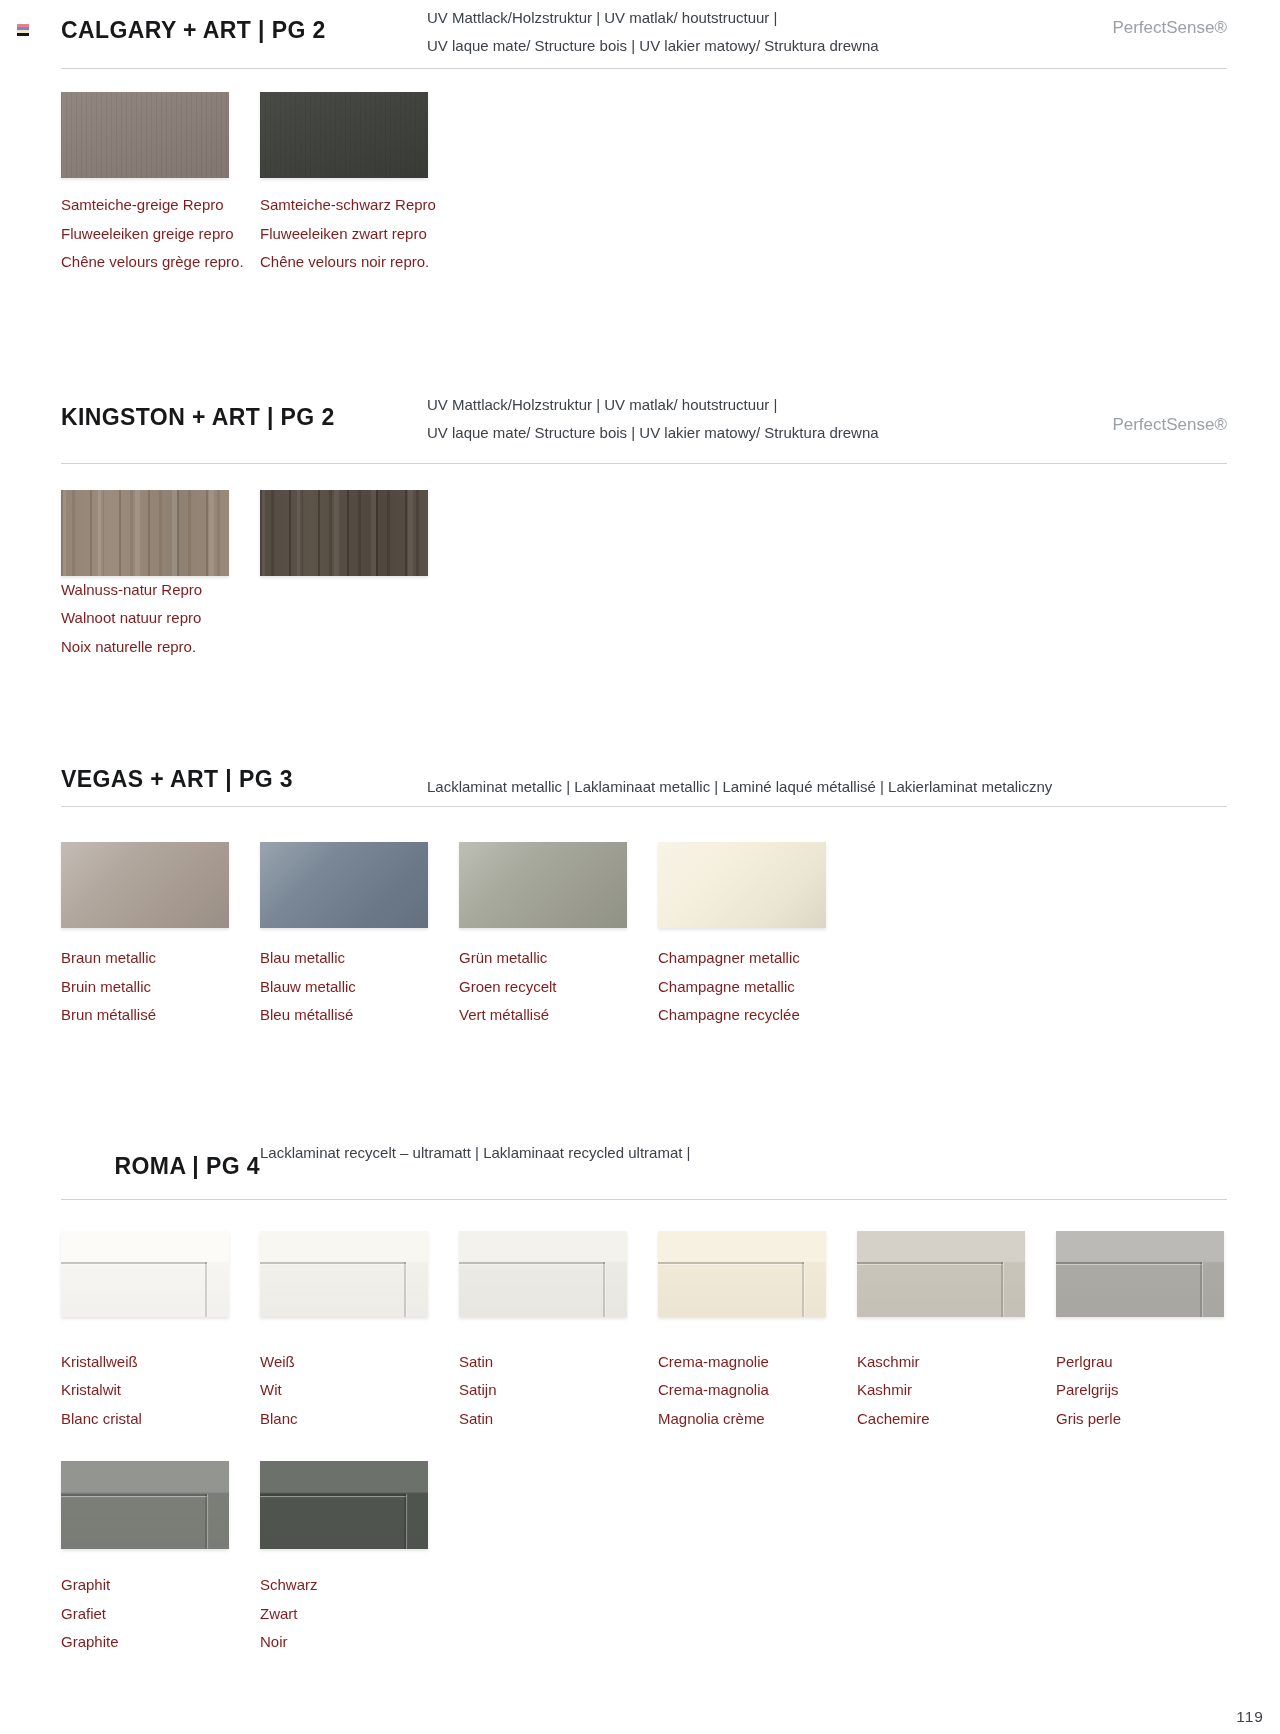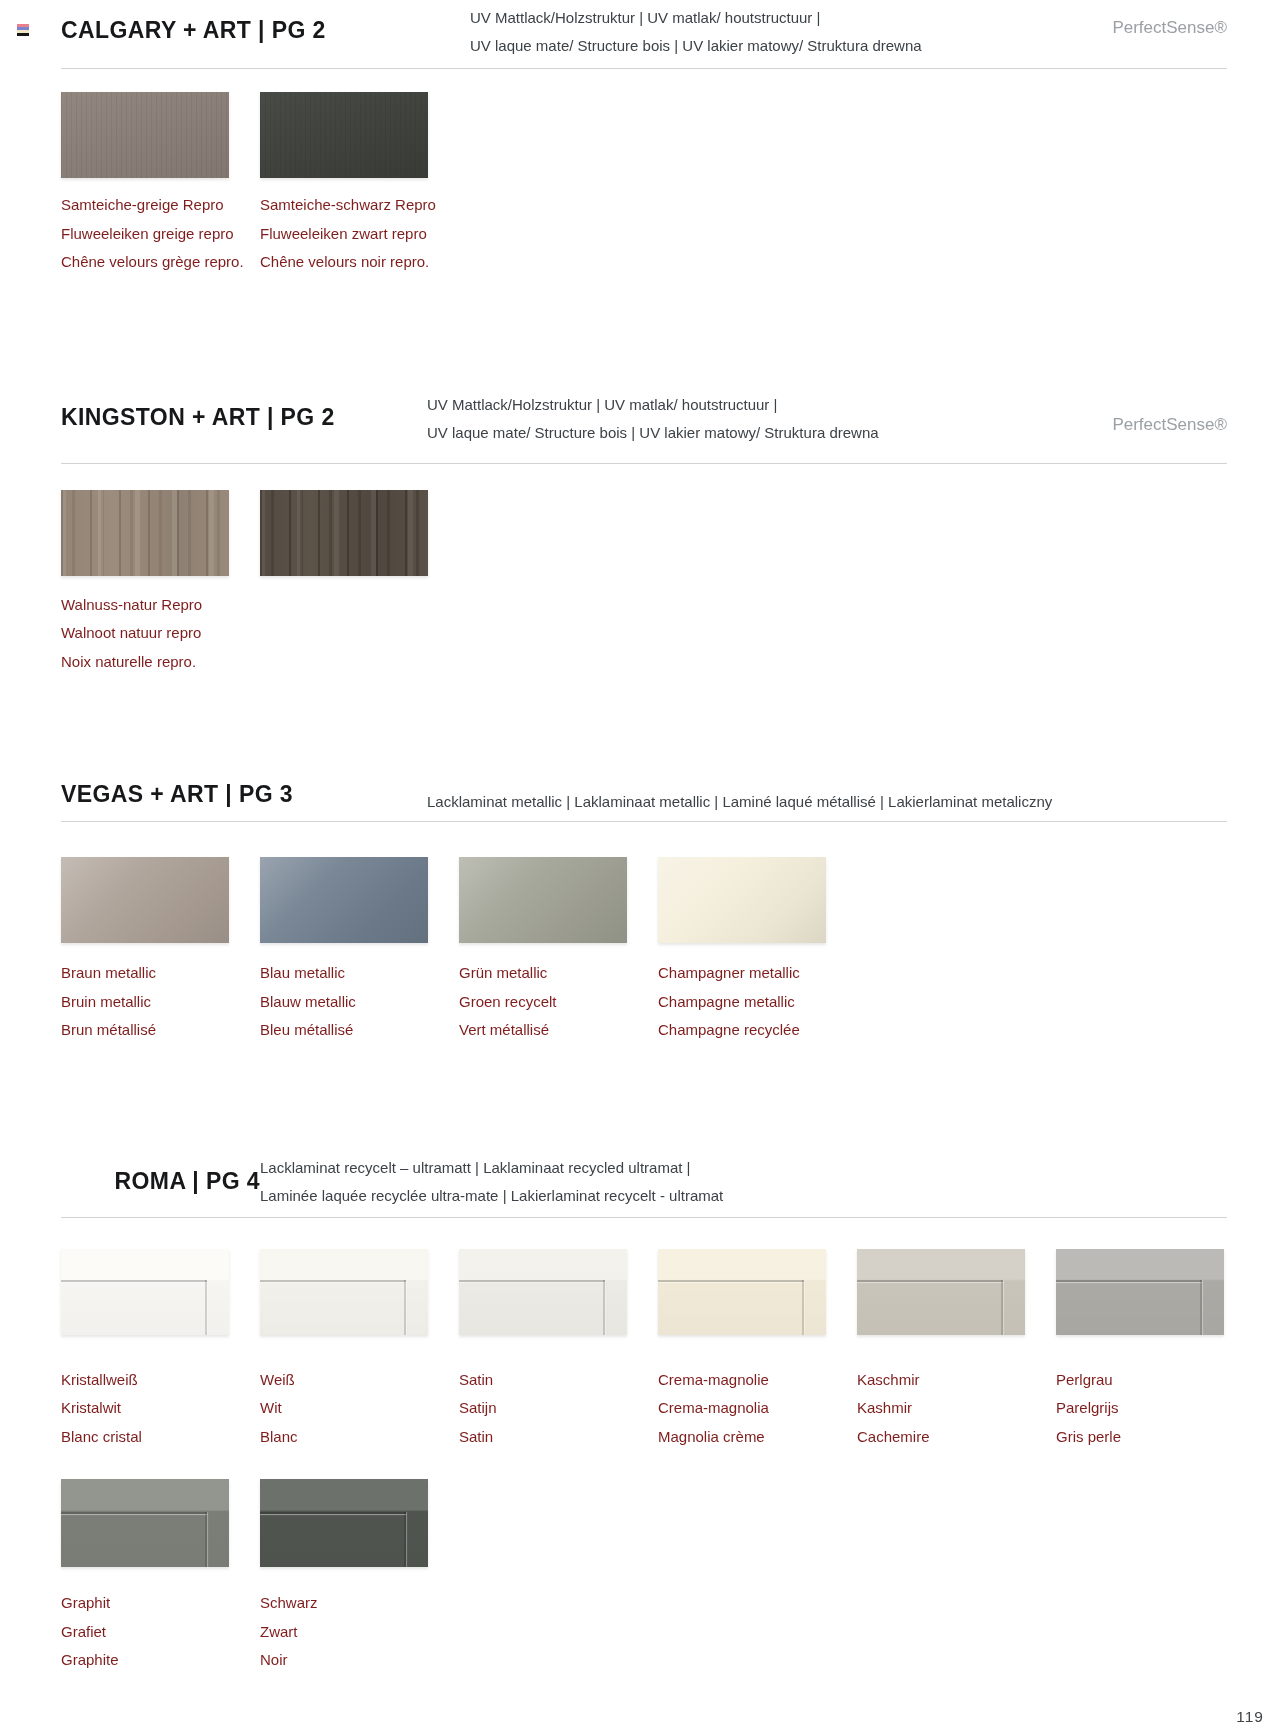--- a/index.html
+++ b/index.html
@@ -53,36 +53,36 @@
       linear-gradient(180deg, rgba(255,255,255,.16) 0%, rgba(255,255,255,.16) 35%, rgba(0,0,0,.02) 37%, rgba(0,0,0,.04) 100%); }
   .tx-panel::before { 
     content:""; position:absolute; left:0; right:13%; top:37%; height:2px;
     background:rgba(0,0,0,.20); box-shadow:0 1px 1px rgba(255,255,255,.45); }
   .tx-panel::after { 
     content:""; position:absolute; right:13%; top:37%; bottom:0; width:2px;
     background:rgba(0,0,0,.15); box-shadow:1px 0 1px rgba(255,255,255,.35); }
 
   
   .sec--calgary { margin-top:2px; }
-  .sec--calgary .sec-head { min-height:64px;gap:43px; }
+  .sec--calgary .sec-head { min-height:64px; }
   .sec--calgary .sec-title { padding-top:14px; }
   .sec--calgary .sec-sub { padding-top:2px; }
   .sec--calgary .sec-brand { padding-top:16px; }
   .sec--calgary .rule { margin-top:2px; }
   .sec--calgary .grid { margin-top:23px; }
   .sec--calgary .caption { margin-top:13px; }
 
   .sec--kingston { margin-top:108px; }
   .sec--kingston .sec-head { min-height:68px; }
   .sec--kingston .sec-title { padding-top:18px; }
   .sec--kingston .sec-sub { padding-top:6px; }
   .sec--kingston .sec-brand { padding-top:30px; }
   .sec--kingston .rule { margin-top:10px; }
   .sec--kingston .grid { margin-top:26px; }
-  .sec--kingston .caption { margin-top:15px; }
+  .sec--kingston .caption { }
 
   .sec--vegas { margin-top:100px; }
   .sec--vegas .sec-head { min-height:40px; }
   .sec--vegas .sec-title { padding-top:4px; }
   .sec--vegas .sec-sub { padding-top:12px; }
   .sec--vegas .rule { margin-top:5px; }
   .sec--vegas .grid { margin-top:35px; }
   .sec--vegas .caption { margin-top:16px; }
 
   .sec--roma { margin-top:106px; }
@@ -209,21 +209,20 @@
           </figcaption>
         </figure>
       </div>
     </section>
 
     <section class="sec sec--roma">
       <div class="sec-head">
         <h2 class="sec-title">ROMA | PG 4</h2>
         <div class="sec-sub">
           <div>Lacklaminat recycelt – ultramatt | Laklaminaat recycled ultramat |</div>
-          <div>Laminée laquée recyclée ultra-mate | Lakierlaminat recycelt - ultramat</div>
         </div>
       </div>
       <hr class="rule">
       <div class="grid grid-row1">
         <figure class="card">
           <div class="swatch tx-panel" style="background-color: rgb(251, 250, 246);"></div>
           <figcaption class="caption row1-caption">
             <div class="lbl">Kristallweiß</div>
             <div class="lbl">Kristalwit</div>
             <div class="lbl">Blanc cristal</div>

